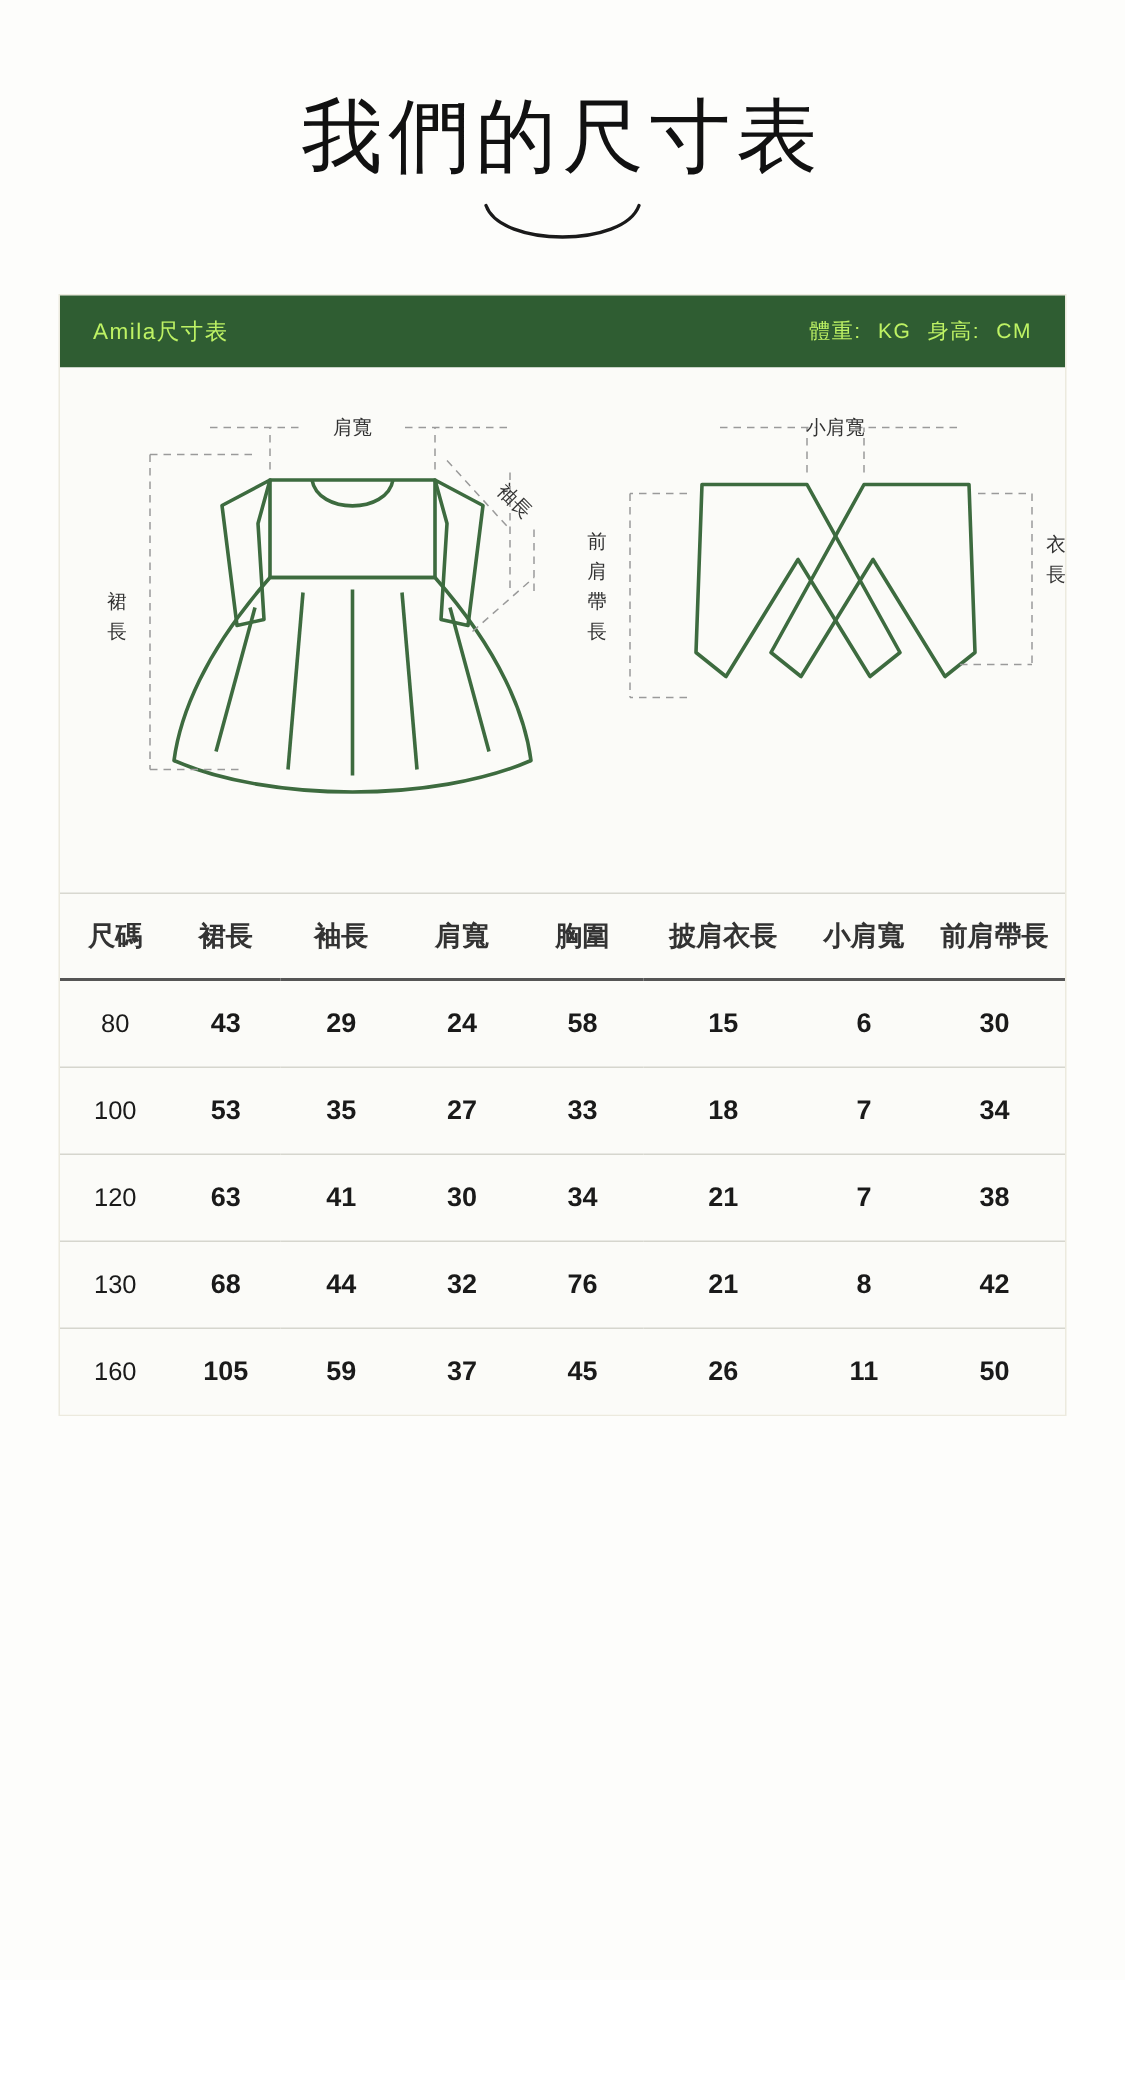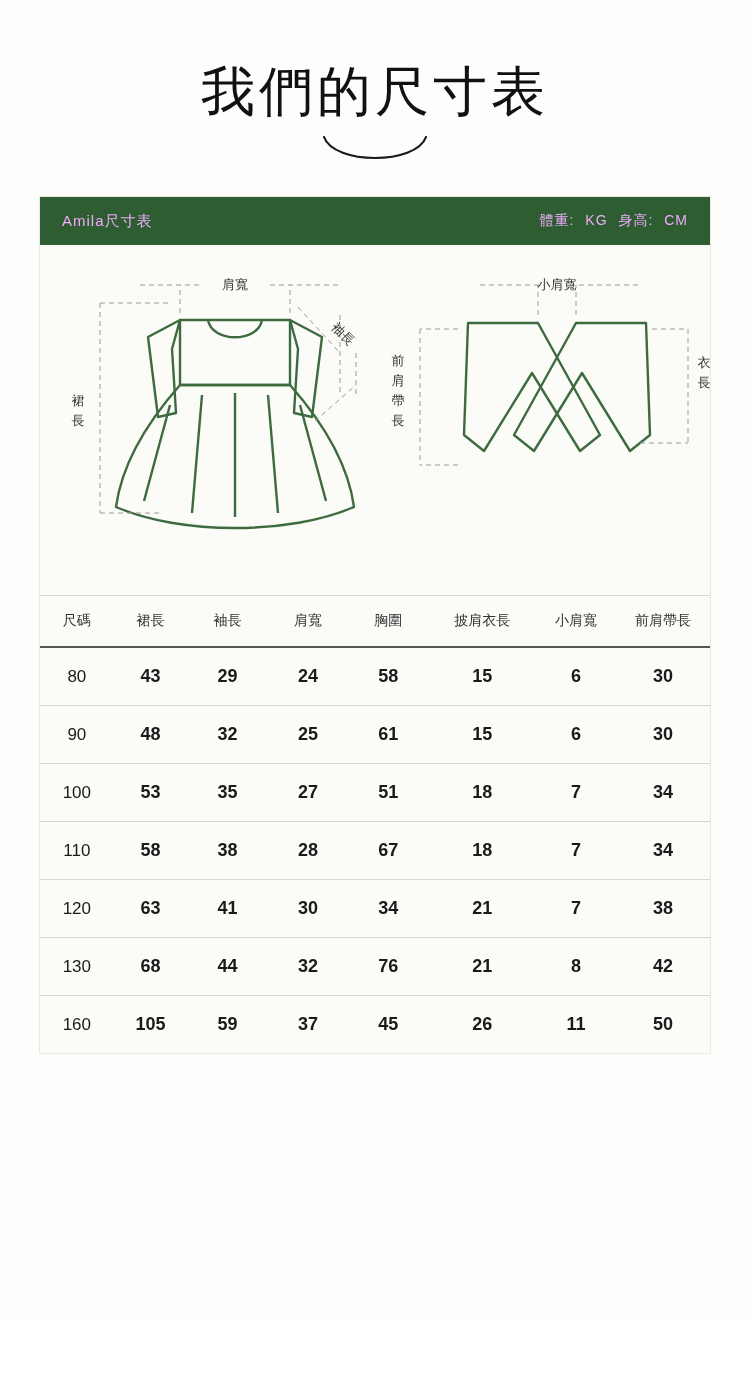--- a/index.html
+++ b/index.html
@@ -43,21 +43,21 @@
   
   .card {
     margin: 28px 40px 0 40px;
     width: 670px;
     box-sizing: border-box;
     background: #fbfbf8;
     box-shadow: 0 0 0 1px #eceade;
   }
   .card-header {
     background: #2f5d32;
-    color: #f0abfc;
+    color: #bef264;
     height: 48px;
     display: flex;
     align-items: center;
     justify-content: space-between;
     padding: 0 22px;
     box-sizing: border-box;
   }
   .card-header .brand {
     font-size: 15px;
     letter-spacing: 1px;
@@ -79,22 +79,22 @@
     width: 670px;
     height: 350px;
   }
   
   table.size-table {
     width: 100%;
     border-collapse: collapse;
     background: #fbfbf8;
   }
   table.size-table th {
-    font-size: 14px;
-    font-weight: 400;
+    font-size: 18px;
+    font-weight: 700;
     color: #333;
     padding: 16px 0 16px 0;
     text-align: center;
     border-bottom: 2px solid #555;
   }
   table.size-table td {
     font-size: 18px;
     font-weight: bold;
     color: #1a1a1a;
     text-align: center;
@@ -232,45 +232,25 @@
           <td class="size-col">80</td>
           <td>43</td>
           <td>29</td>
           <td>24</td>
           <td>58</td>
           <td>15</td>
           <td>6</td>
           <td>30</td>
         </tr>
         <tr>
-          <td class="size-col">90</td>
-          <td>48</td>
-          <td>32</td>
-          <td>25</td>
-          <td>61</td>
-          <td>15</td>
-          <td>6</td>
-          <td>30</td>
-        </tr>
-        <tr>
           <td class="size-col">100</td>
           <td>53</td>
           <td>35</td>
           <td>27</td>
-          <td>51</td>
-          <td>18</td>
-          <td>7</td>
-          <td>34</td>
-        </tr>
-        <tr>
-          <td class="size-col">110</td>
-          <td>58</td>
-          <td>38</td>
-          <td>28</td>
-          <td>67</td>
+          <td>33</td>
           <td>18</td>
           <td>7</td>
           <td>34</td>
         </tr>
         <tr>
           <td class="size-col">120</td>
           <td>63</td>
           <td>41</td>
           <td>30</td>
           <td>34</td>

